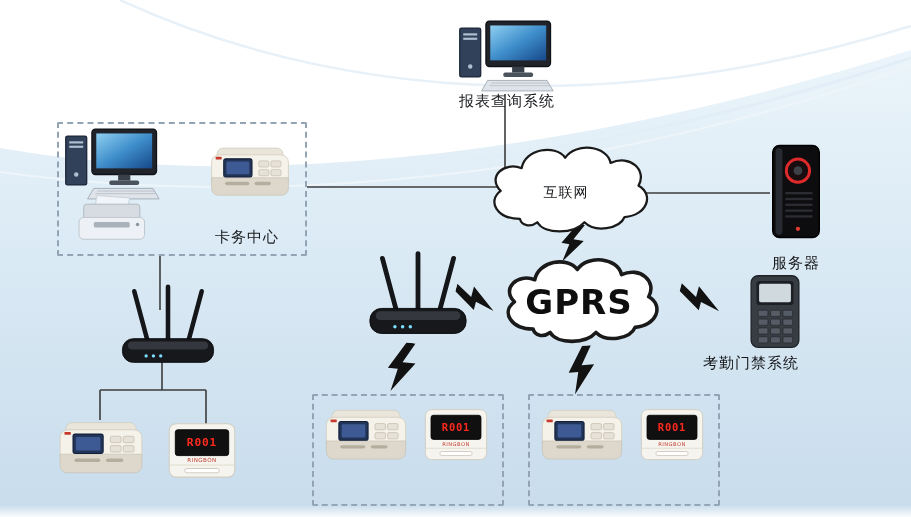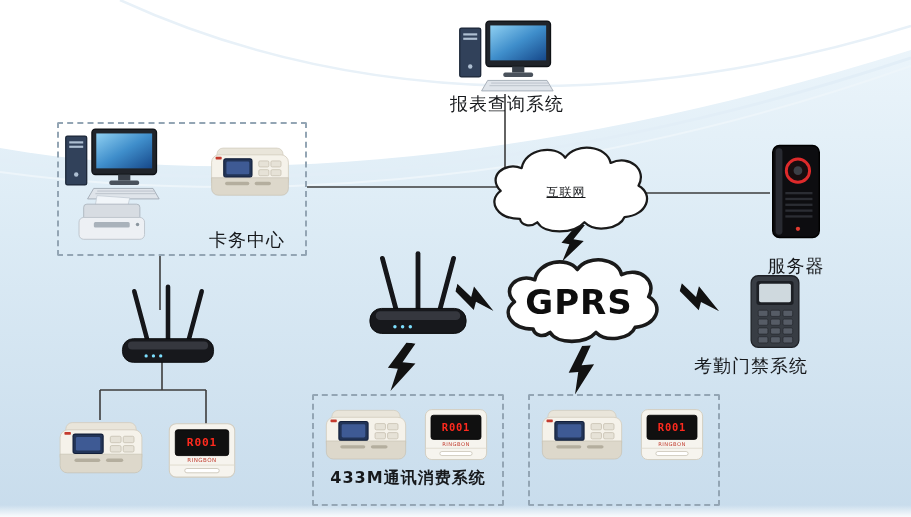--- a/index.html
+++ b/index.html
@@ -12,22 +12,22 @@
   #wires line { stroke:var(--wire,#3d3d3d); stroke-width:1.6; }
   .bolt { fill:#121212; }
   .node { position:absolute; z-index:2; }
   .node svg { width:100%; height:100%; display:block; }
   .cloud { position:absolute; z-index:2; }
   .cloud svg { width:100%; height:100%; display:block; fill:#ffffff; stroke:var(--outline,#1a1a1a); stroke-linejoin:round; }
   .cloud.thin svg { stroke-width:2.6; }
   .cloud.thick svg { stroke-width:4.2; }
   .dashed-box { position:absolute; z-index:1; border:2px dashed var(--dash-border,#93a5b4); border-radius:2px; }
   .label { position:absolute; z-index:3; transform:translateX(-50%); white-space:nowrap;
-    color:#17191c; font-size:18px; font-weight:500; letter-spacing:1px; }
-  .label.big { font-size:12px;text-decoration:underline; }
+    color:#17191c; font-size:15px; font-weight:500; letter-spacing:1px; }
+  .label.big { font-size:14px; }
   .label.bold { font-size:16px; font-weight:700; }
   .label.gprs { font-size:34px; font-weight:700; letter-spacing:1px; color:#0e0e0e;text-align:center; }
   .led-text { font-family:"DejaVu Sans Mono","Liberation Mono",monospace; font-size:13px; font-weight:700;
     fill:var(--led-red,#ff2a1e); text-anchor:middle; letter-spacing:1px; }
   .led-brand { font-size:6.5px; fill:var(--brand-red,#c0392b); text-anchor:middle; letter-spacing:.5px; }
   .bottom-fade { position:absolute; left:0; right:0; bottom:0; height:12px; z-index:4;
     background:linear-gradient(180deg, rgba(255,255,255,0), rgba(255,255,255,.9)); }
 </style>
 </head>
 <body>
@@ -279,16 +279,15 @@
       <text class="led-brand" x="42" y="47">RINGBON</text>
     </svg>
   </div>
 
   <div class="label" style="left:507px; top:92px">报表查询系统</div>
   <div class="label" style="left:247px; top:228px">卡务中心</div>
   <div class="label big" style="left:566px; top:184px">互联网</div>
   <div class="label" style="left:796px; top:254px">服务器</div>
   <div class="label gprs" style="left:579px; top:282px">GPRS</div>
   <div class="label" style="left:751px; top:354px">考勤门禁系统</div>
-  <div class="label bold" style="left:408px; top:468px">433M通讯消费系统</div>
 
   <div class="bottom-fade"></div>
 </div>
 
 </body></html>

